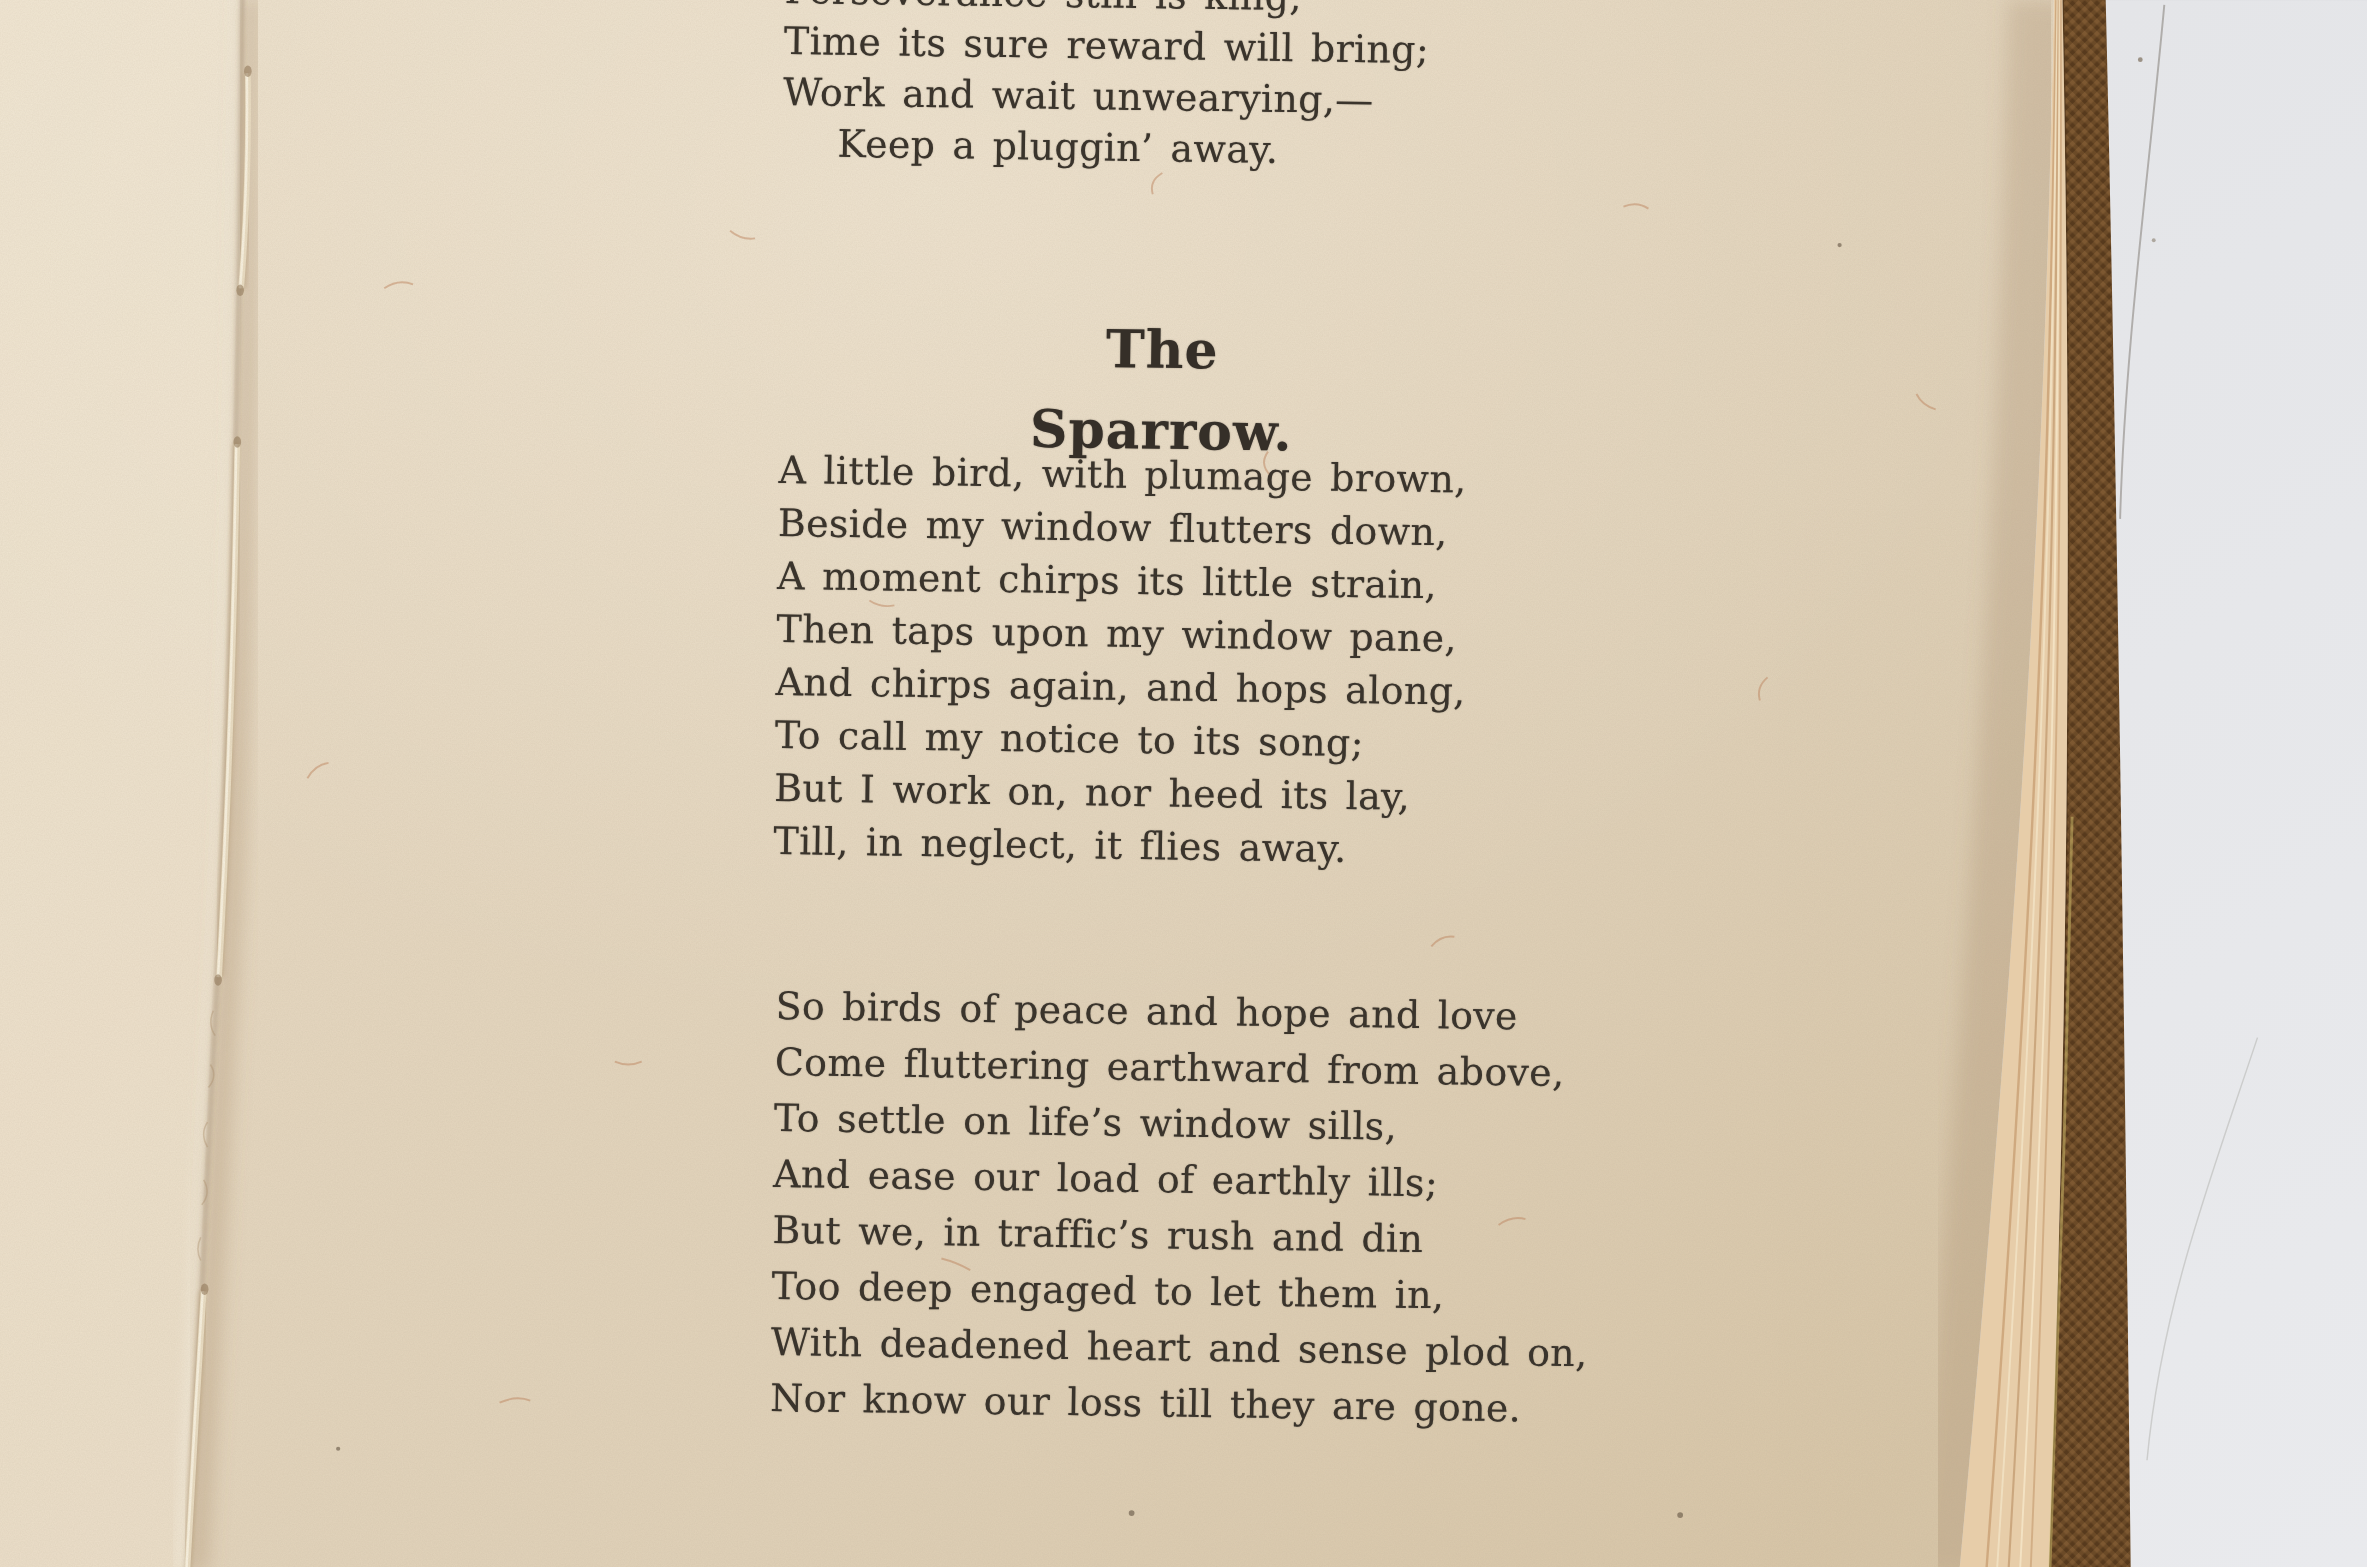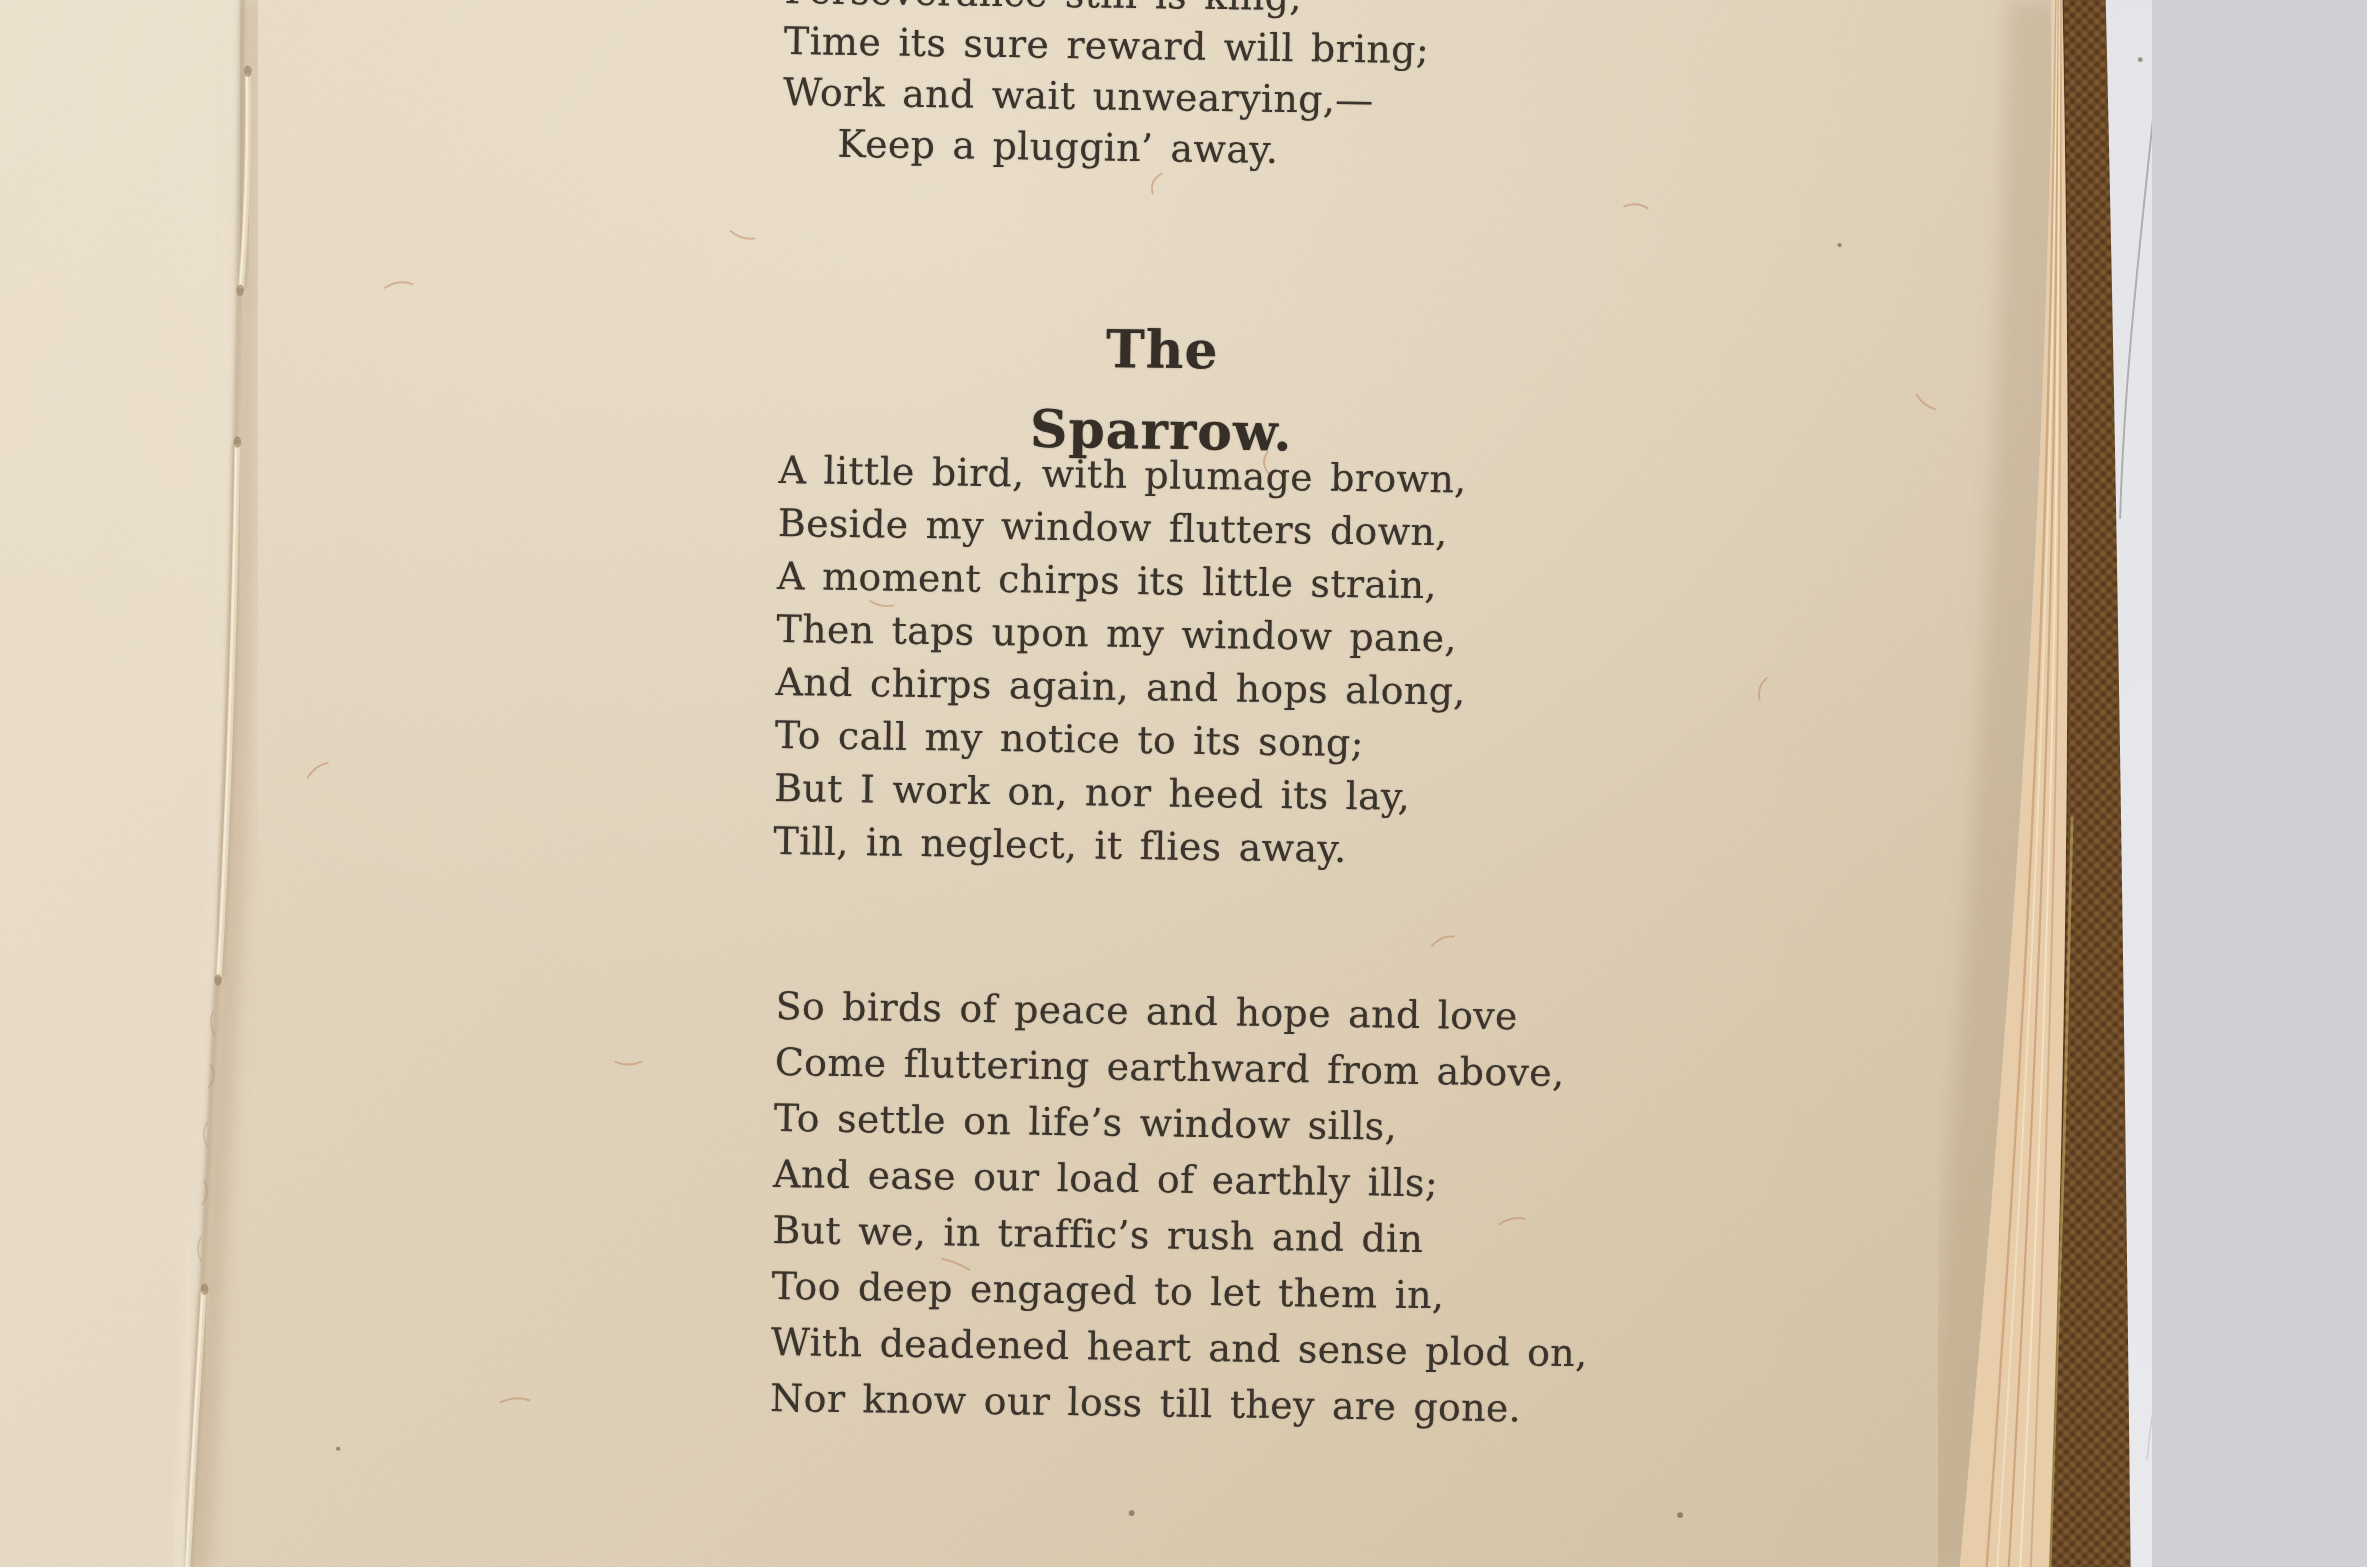--- a/index.html
+++ b/index.html
@@ -1,18 +1,18 @@
 <!DOCTYPE html>
 <html><head>
 <meta charset="utf-8">
 <style>
   html,body{margin:0;padding:0;background:#cfd0d4;}
   .scene{
     position:relative;
-    width:2152px;height:1568px;
+    width:2367px;height:1568px;
     overflow:hidden;
     font-family:"DejaVu Serif", serif;
   }
   .art{position:absolute;left:0;top:0;width:2367px;height:1568px;display:block;}
   .text-layer{position:absolute;left:0;top:0;width:2367px;height:1568px;}
   .block{position:absolute;transform:rotate(0.8deg);transform-origin:0 0;}
   .poem-text{
     color:#3a342c;
     text-shadow:0 0 1.2px rgba(58,52,44,.55);
     word-spacing:4.8px;

